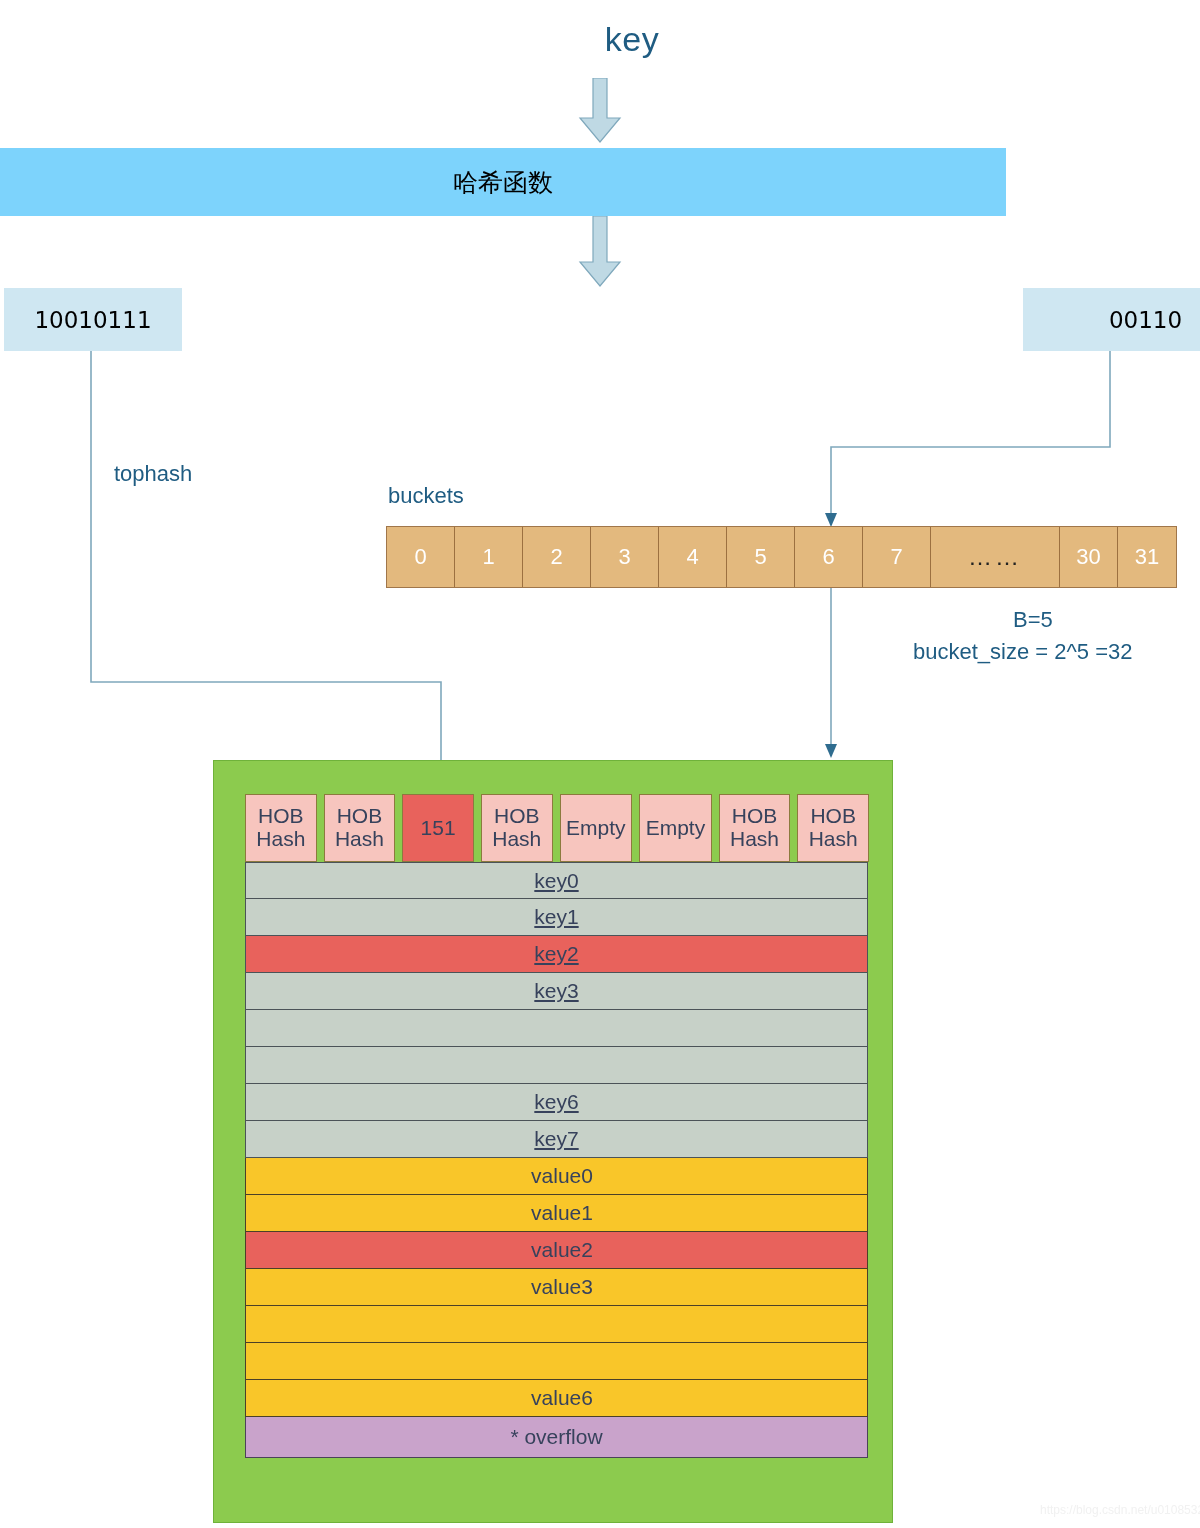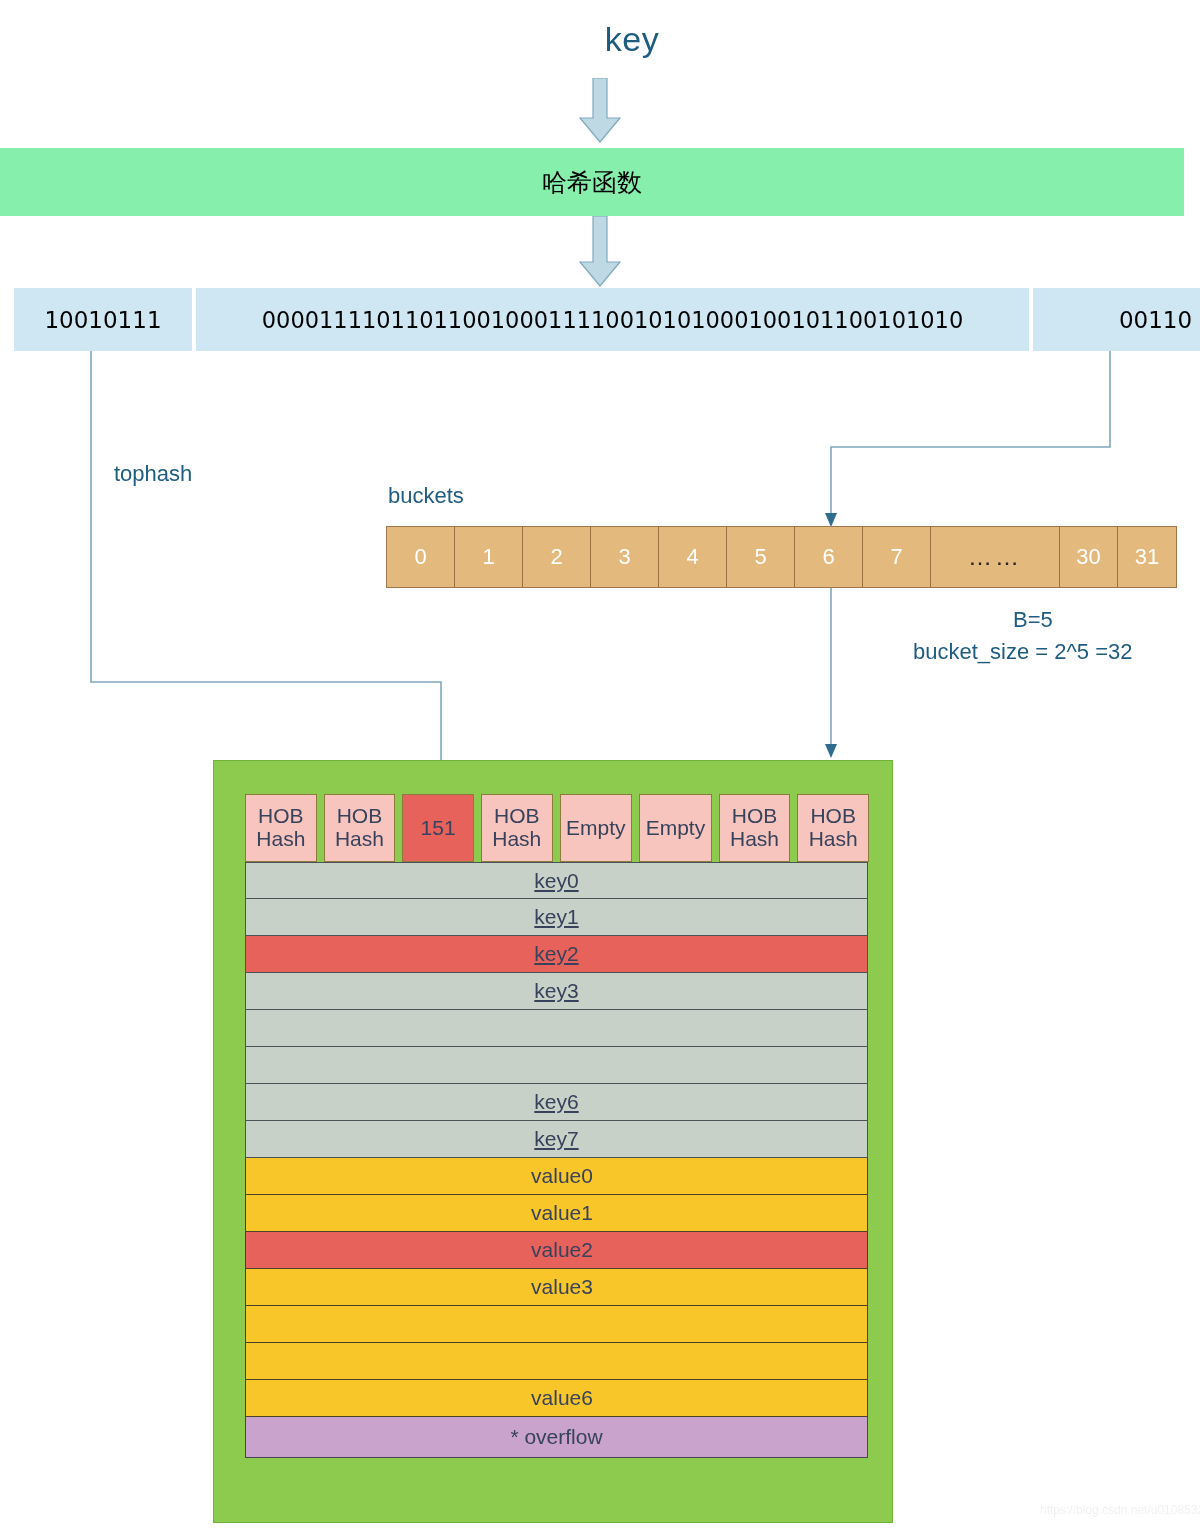--- a/index.html
+++ b/index.html
@@ -25,31 +25,31 @@
     letter-spacing: .5px;
     padding-left: 32px;
   }
 
   
   .down-arrow { position: absolute; }
   .down-arrow svg { display: block; }
 
   
   #hash-bar {
-    left: 0; top: 148px; width: 1184px; height: 68px;
-    background: #86efac;
+    left: 0; top: 148px; width: 1006px; height: 68px;
+    background: #7dd3fc;
     display: flex; align-items: center; justify-content: center;
     font-size: 25px;
     color: #000000;
     font-family: "DejaVu Sans", "Liberation Sans", sans-serif;
   }
 
   
   #bits-row {
-    left: 14px; top: 288px; width: 996px; height: 63px;
+    left: 4px; top: 288px; width: 996px; height: 63px;
   }
   .bits-seg {
     position: absolute;
     top: 0; height: 63px;
     background: #CFE7F2;
     display: flex; align-items: center; justify-content: center;
     color: #000000;
     font-family: "DejaVu Sans", "Liberation Sans", sans-serif;
     font-size: 23px;
     letter-spacing: 0px;
@@ -180,21 +180,20 @@
 </div>
 
 <div class="down-arrow" style="left:578px; top:216px;">
   <svg width="44" height="72" viewBox="0 0 44 72">
     <polygon points="15,0 29,0 29,46 42,46 22,70 2,46 15,46" fill="#BFD9E4" stroke="#7FA8BC" stroke-width="1.2"></polygon>
   </svg>
 </div>
 
 <div class="abs" id="bits-row">
   <div class="bits-seg" id="bits-low">10010111</div>
-  <div class="bits-seg" id="bits-mid">0000111101101100100011110010101000100101100101010</div>
   <div class="bits-seg" id="bits-high">00110</div>
 </div>
 
 <svg class="abs" id="connectors">
 
   <polyline points="91,351 91,682 441,682 441,788" fill="none" stroke="#7FA8BC" stroke-width="1.6"></polyline>
   <polygon points="441,796 435,782 447,782" fill="#2F6C8F"></polygon>
 
   <polyline points="1110,351 1110,447 831,447 831,519" fill="none" stroke="#7FA8BC" stroke-width="1.6"></polyline>
   <polygon points="831,527 825,513 837,513" fill="#2F6C8F"></polygon>

